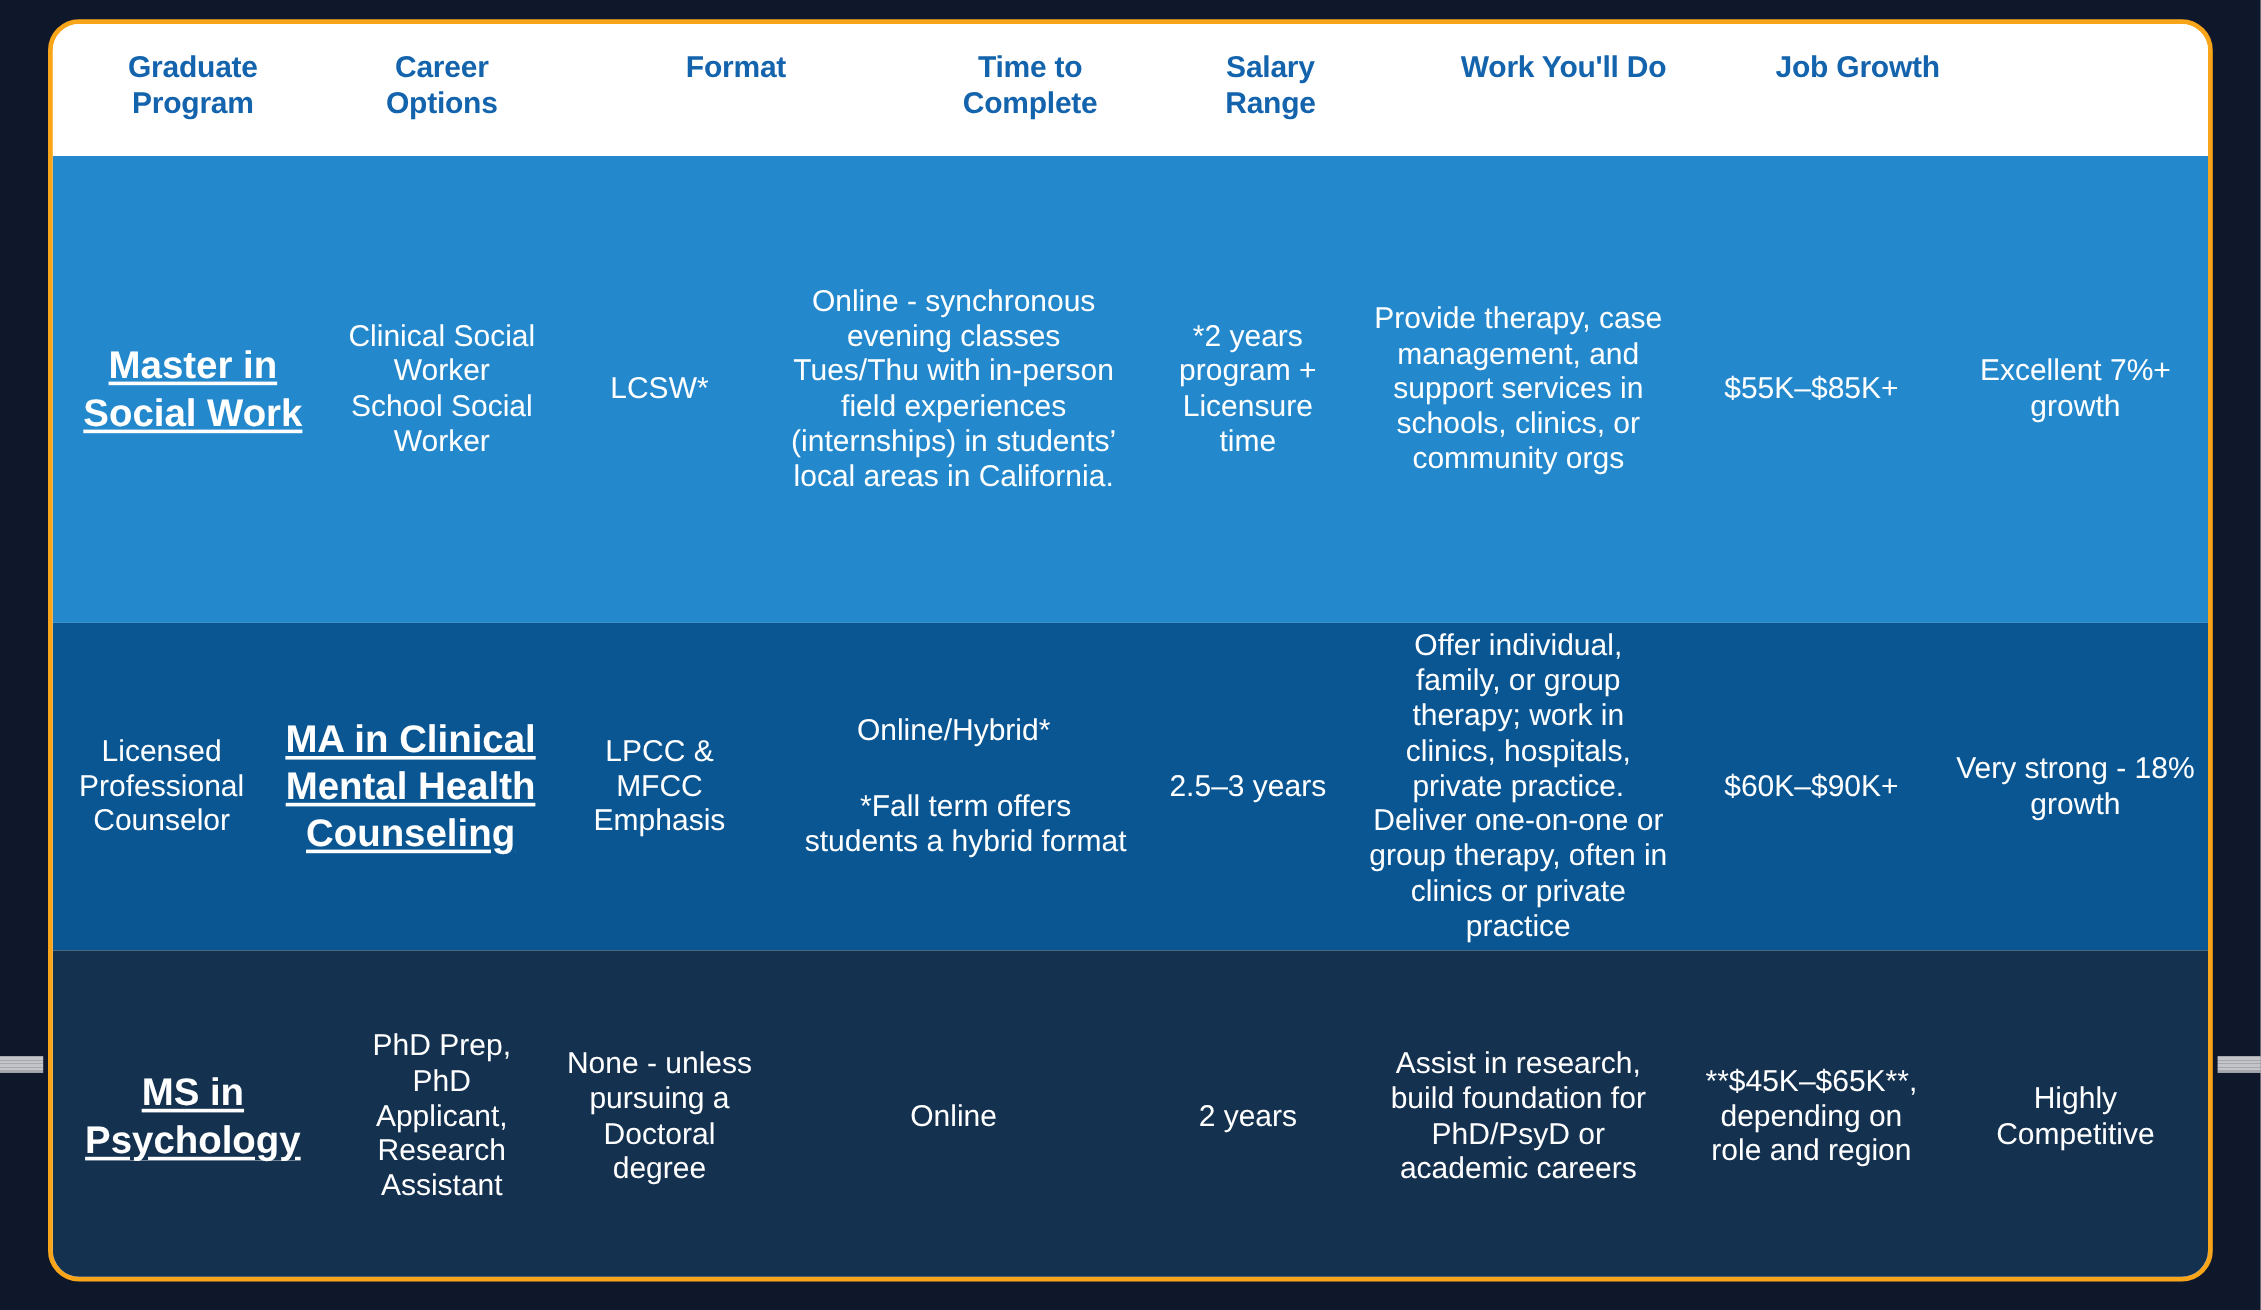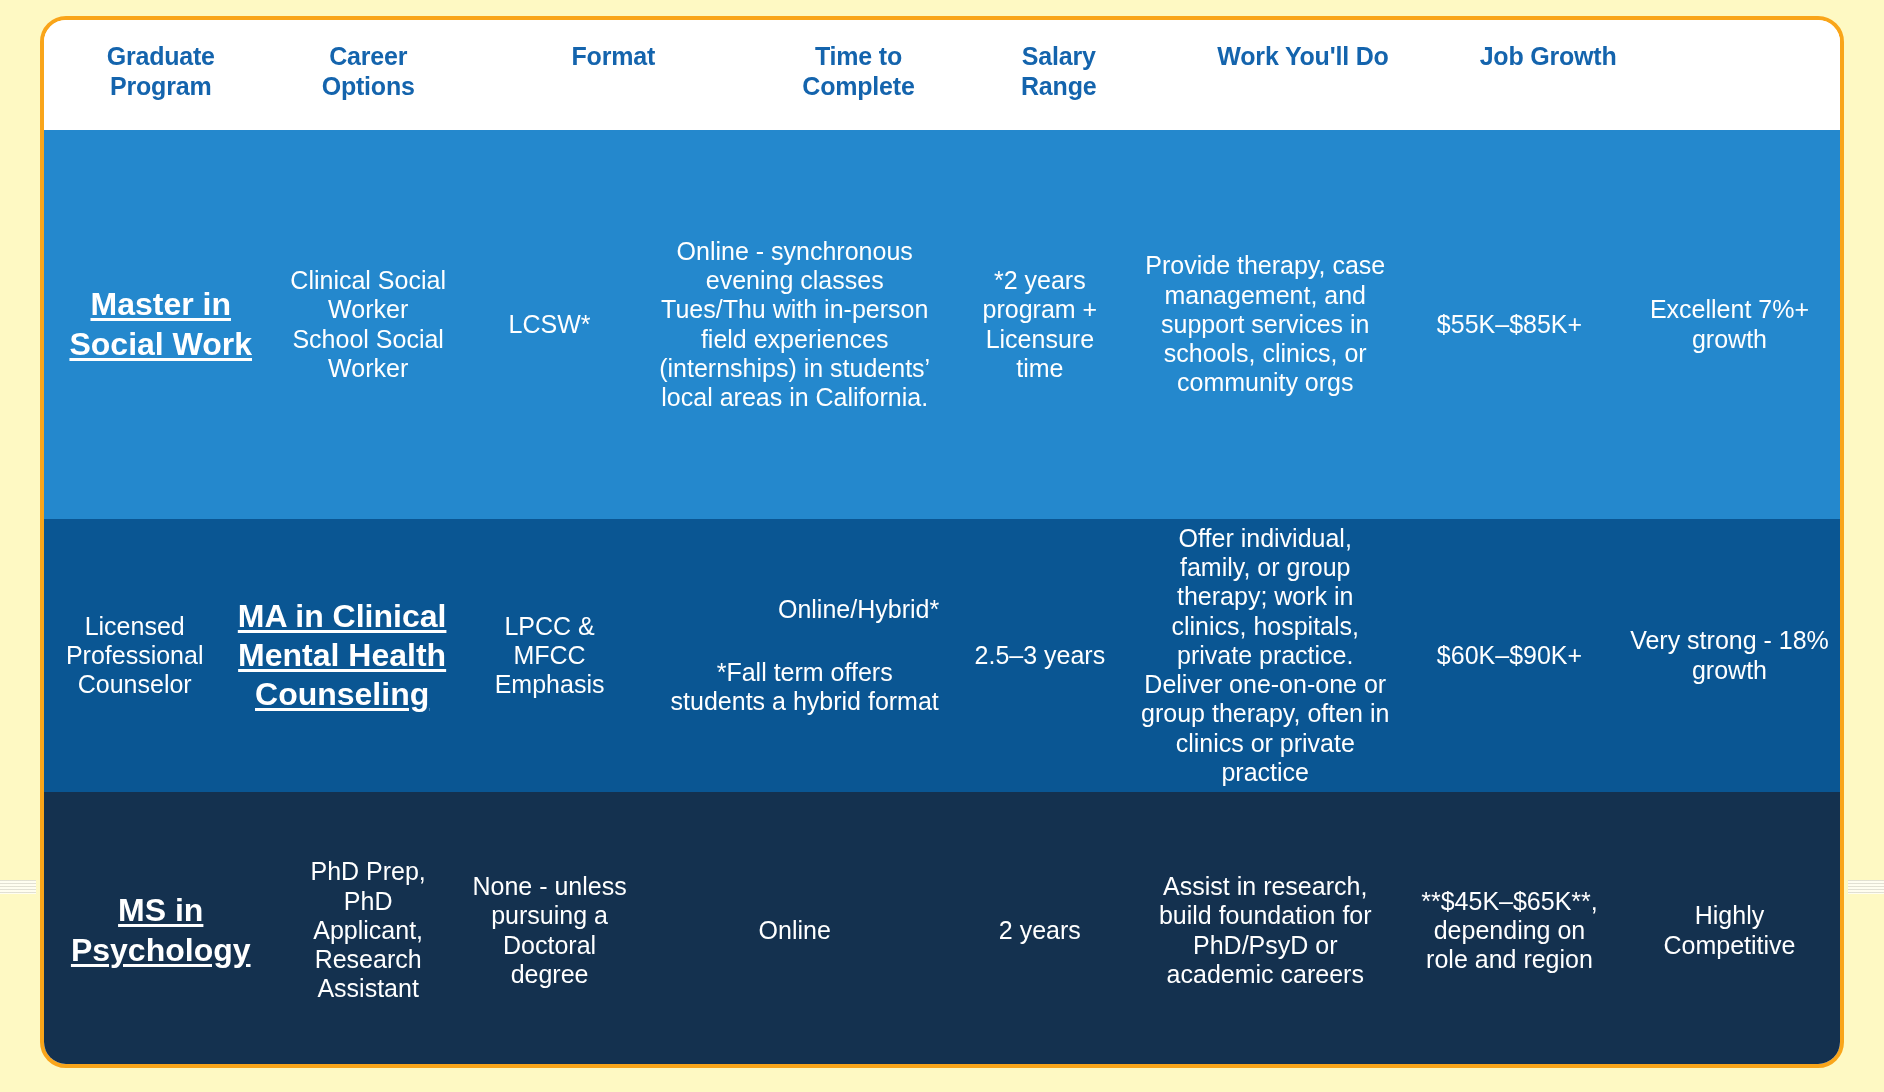--- a/index.html
+++ b/index.html
@@ -11,21 +11,21 @@
     width: 1884px;
     height: 1092px;
     font-family: "Liberation Sans", sans-serif;
     overflow: hidden;
   }
 
   .page {
     position: relative;
     width: 1884px;
     height: 1092px;
-    background: #fef9c3;
+    background: #0f172a;
   }
 
   
   .edge-artifact {
     position: absolute;
     height: 14px;
     background: repeating-linear-gradient(
       to bottom,
       #d8d8d8 0px, #d8d8d8 1px,
       #ffffff 1px, #ffffff 3px
@@ -106,21 +106,21 @@
     text-decoration-thickness: 2.5px;
   }
 
   .row-1 { height: 389px; background: #2488cd; }
   .row-2 { height: 273px; background: #0a5693; }
   .row-3 { height: 277px; background: #14314f; }
 
   .format-stack {
     display: flex;
     flex-direction: column;
-    align-items: flex-end;
+    align-items: center;
     justify-content: center;
     gap: 34px;
   }
   .format-note {
     margin-left: 20px;
   }
 </style>
 </head>
 <body>
 

